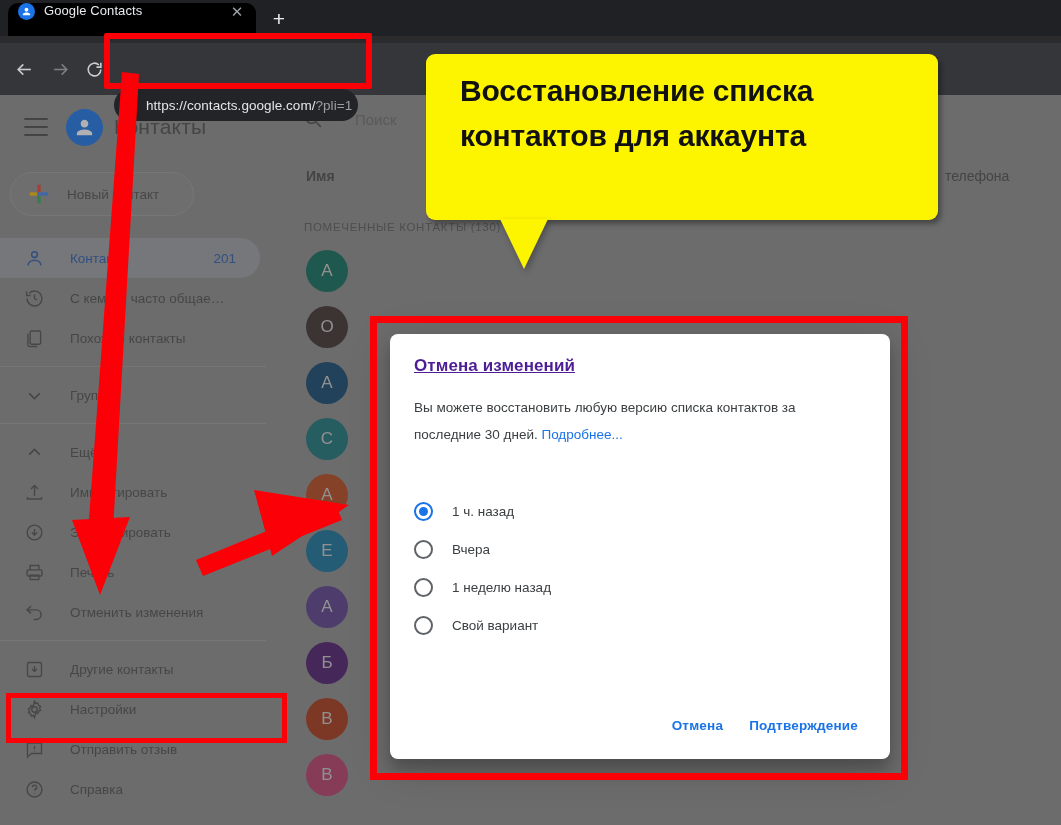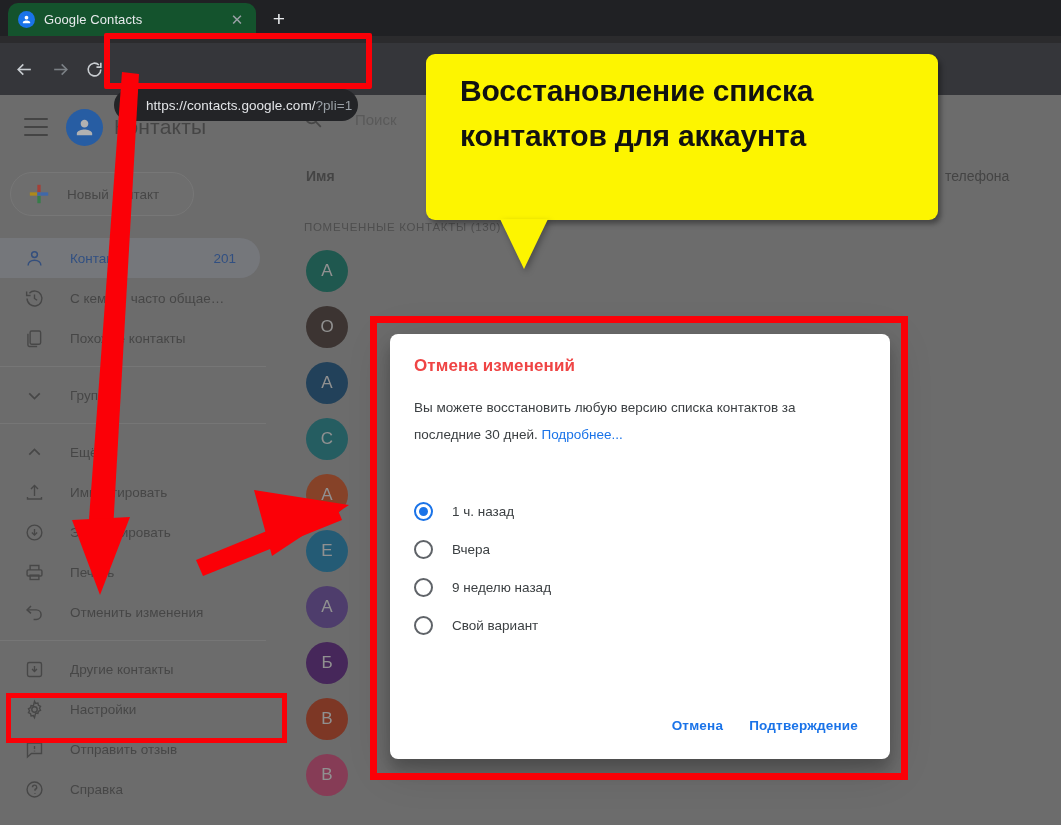--- a/index.html
+++ b/index.html
@@ -12,22 +12,22 @@
   }
   #root { position: relative; width: 1061px; height: 825px; }
 
   
   .tabstrip {
     position: absolute; left: 0; top: 0; width: 1061px; height: 36px;
     background: #202124;
   }
   .tab {
     position: absolute; left: 8px; top: 3px; width: 248px; height: 33px;
-    background: #14532d; border-radius: 10px 10px 0 0;
-    display: flex; align-items: center; padding: 0 10px;
+    background: #000000; border-radius: 10px 10px 0 0;
+    display: flex; align-items: flex-start; padding: 0 10px;
   }
   .tab-fav {
     width: 17px; height: 17px; border-radius: 50%;
     background: #1a73e8; flex: 0 0 auto;
     display: flex; align-items: center; justify-content: center;
     margin-right: 9px;
   }
   .tab-fav svg { width: 11px; height: 11px; display: block; }
   .tab-title {
     flex: 1 1 auto; color: #e8eaed; font-size: 13px;
@@ -136,21 +136,21 @@
 
   
   .scrim { position: absolute; left: 0; top: 0; width: 1061px; height: 825px; background: rgba(60,60,60,0.40); pointer-events: none; }
 
   
   .dialog {
     position: absolute; left: 390px; top: 334px; width: 500px; height: 425px;
     background: #ffffff; border-radius: 8px;
     box-shadow: 0 11px 15px rgba(0,0,0,.22), 0 9px 46px rgba(0,0,0,.14);
   }
-  .dlg-title { position: absolute; left: 24px; top: 22px; font-size: 17px; color: #ef4444; font-weight: 600; letter-spacing: .1px; }
+  .dlg-title { position: absolute; left: 24px; top: 22px; font-size: 17px; color: #4c1d95; font-weight: 600; letter-spacing: .1px; text-decoration: underline; }
   .dlg-body { position: absolute; left: 24px; top: 60px; width: 452px; font-size: 13.5px; color: #3c4043; line-height: 27px; }
   .dlg-link { color: #1a73e8; }
   .dlg-sub { position: absolute; left: 24px; top: 127px; font-size: 13.5px; color: #3c4043; }
   .opts { position: absolute; left: 24px; top: 158px; width: 450px; }
   .opt { height: 38px; display: flex; align-items: center; }
   .radio {
     width: 19px; height: 19px; border-radius: 50%;
     border: 2px solid #5f6368; margin-right: 19px; flex: 0 0 auto;
     display: flex; align-items: center; justify-content: center; background: #fff;
   }
@@ -481,21 +481,21 @@
             <i></i>
           </span>
           <span class="olbl">1 ч. назад</span>
         </div>
         <div class="opt">
           <span class="radio"></span>
           <span class="olbl">Вчера</span>
         </div>
         <div class="opt">
           <span class="radio"></span>
-          <span class="olbl">9 неделю назад</span>
+          <span class="olbl">1 неделю назад</span>
         </div>
         <div class="opt">
           <span class="radio"></span>
           <span class="olbl">Свой вариант</span>
         </div>
       </div>
 
     <div class="dlg-actions">
       <span class="dlg-btn">Отмена</span>
       <span class="dlg-btn">Подтверждение</span>

